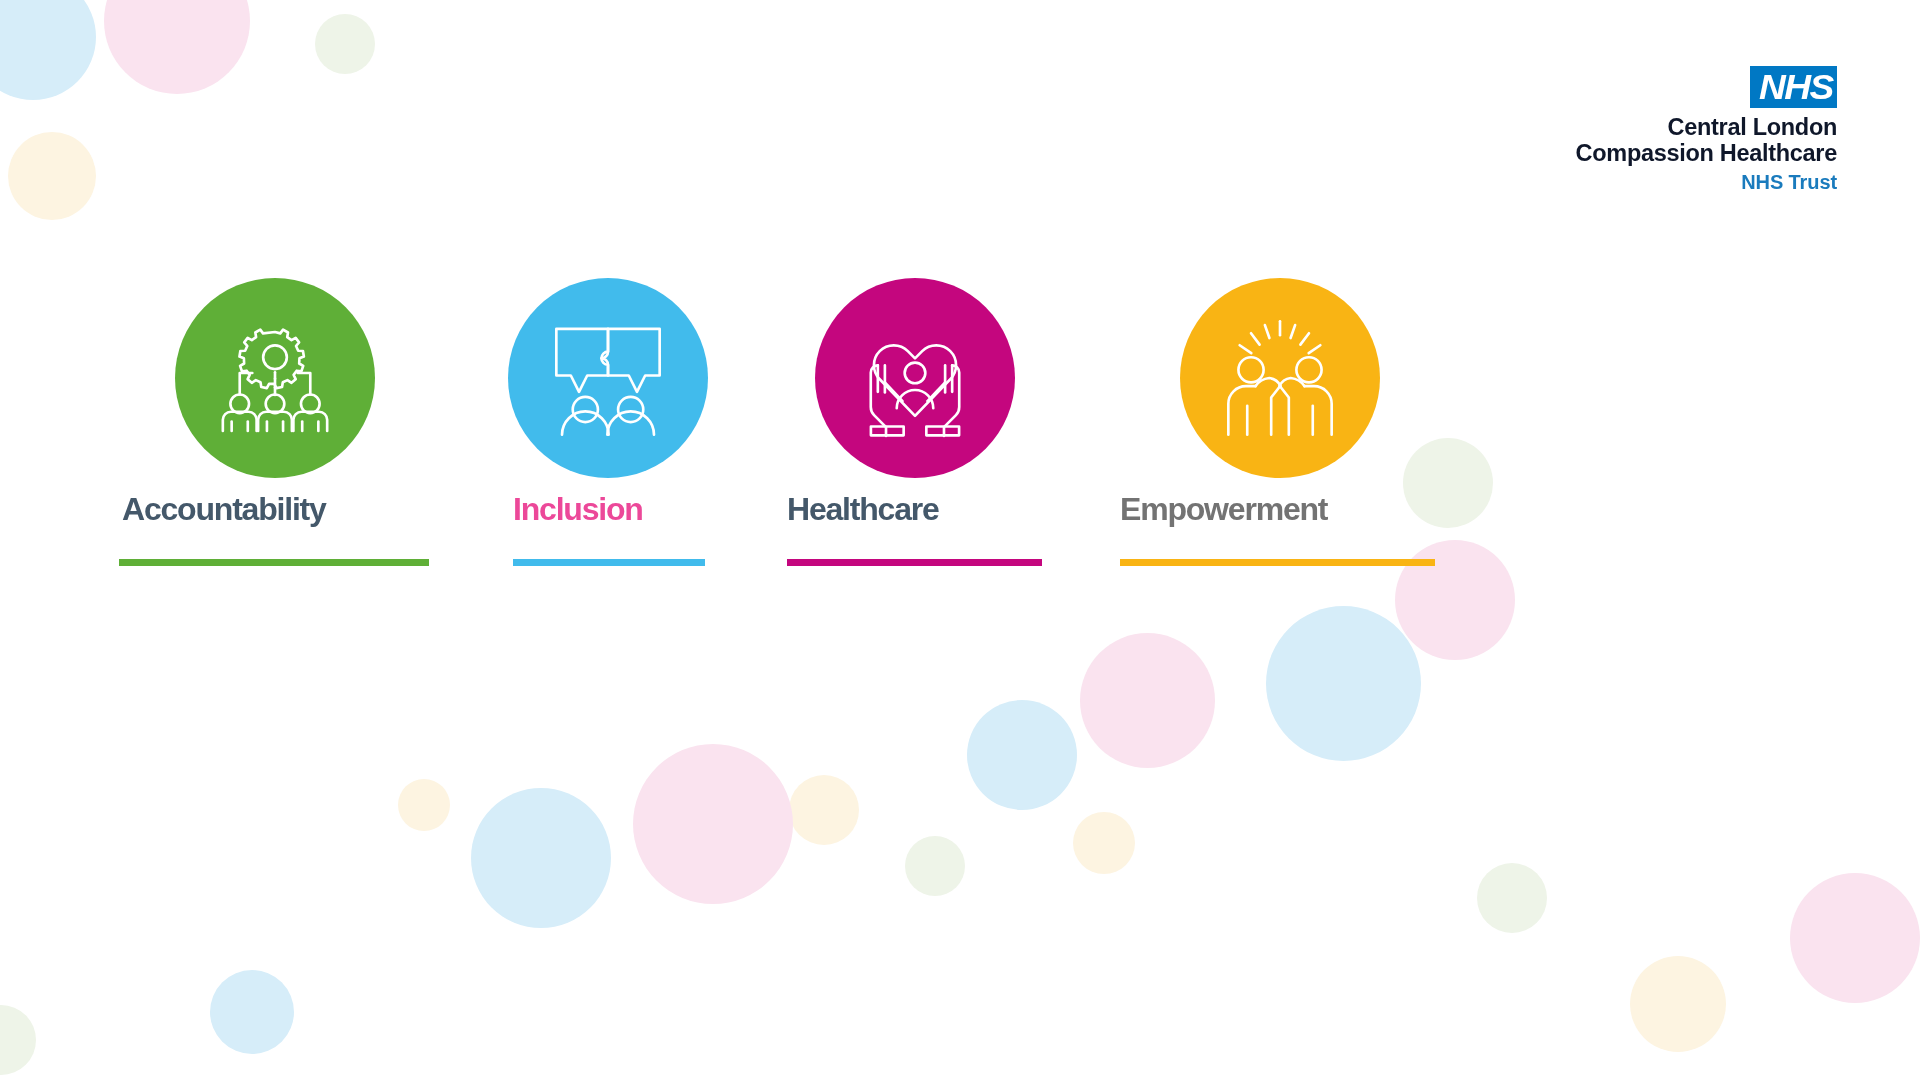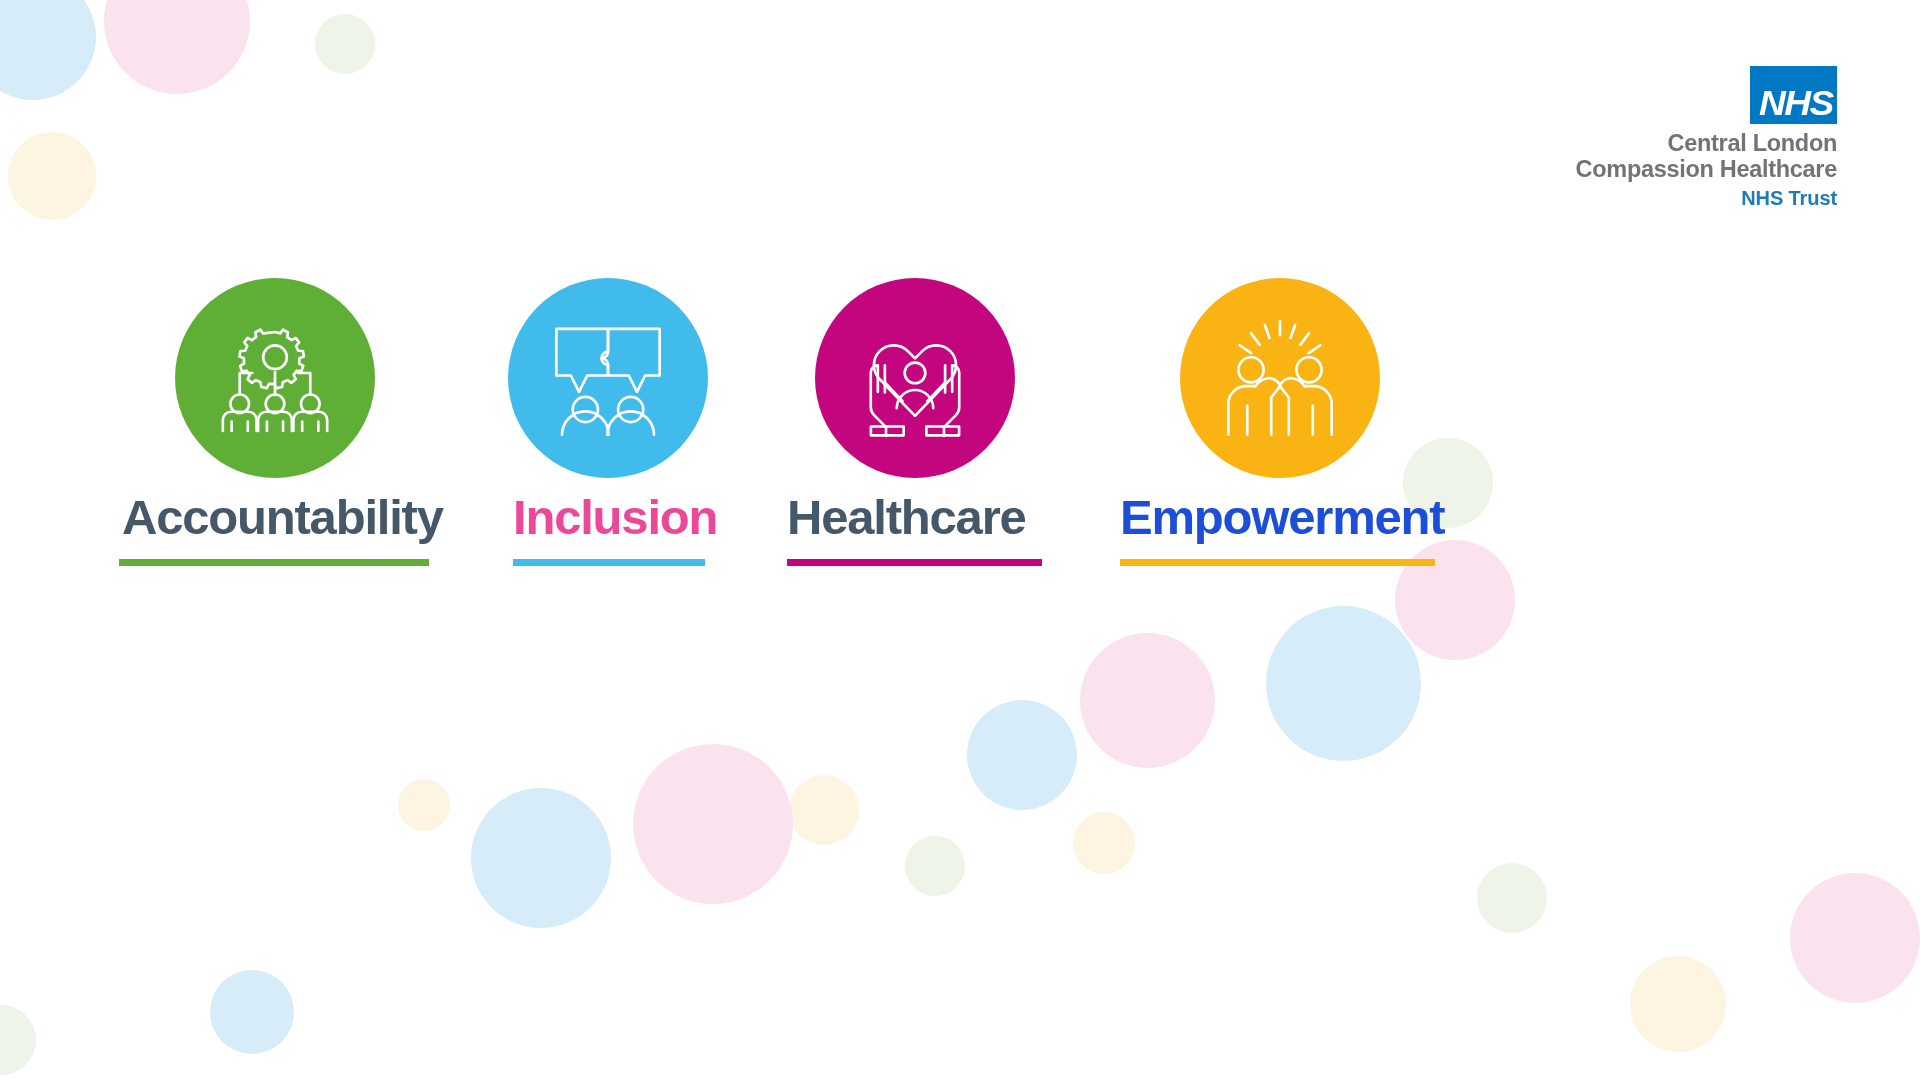--- a/index.html
+++ b/index.html
@@ -43,38 +43,38 @@
     position: absolute;
     top: 66px;
     left: 1417px;
     width: 420px;
     z-index: 5;
     text-align: right;
   }
   #nhs-mark {
     display: inline-block;
     background: #0078c4;
-    padding: 20px 9px 5px 9px;
+    padding: 4px 9px 5px 9px;
     line-height: 1;
   }
   #nhs-mark span {
     display: block;
     color: #ffffff;
     font-family: "Liberation Sans", sans-serif;
     font-weight: bold;
     font-style: italic;
     font-size: 35px;
     letter-spacing: -1.5px;
     line-height: 0.95;
     transform: scaleX(1.06);
     transform-origin: left center;
   }
   .logo-line {
     display: block;
-    color: #737373;
+    color: #0f172a;
     font-family: "Liberation Sans", sans-serif;
     font-weight: bold;
     font-size: 23.5px;
     letter-spacing: -0.3px;
     line-height: 1.1;
     white-space: nowrap;
   }
   #logo-line1 { margin-top: 7px; }
   #logo-trust {
     display: block;
@@ -114,21 +114,21 @@
     transform: translate(-50%, -50%);
     width: 126px;
     height: 126px;
     display: block;
   }
   .value-label {
     position: absolute;
     color: #44586a;
     font-family: "Liberation Sans", sans-serif;
     font-weight: bold;
-    font-size: 49px;
+    font-size: 32px;
     letter-spacing: -1.2px;
     line-height: 1;
     white-space: nowrap;
   }
   .value-rule {
     position: absolute;
     height: 7px;
     border-radius: 0;
   }
 </style>
@@ -268,18 +268,18 @@
     <circle cx="73" cy="43.5" r="10"></circle>
 
     <path d="M91 95 V70.5 a14 14 0 0 0 -14 -14 h-7.5"></path>
     <path d="M76 95 V72"></path>
     <path d="M69.5 56.5 a15 15 0 0 0 -11 -6.5 a11.5 11.5 0 0 0 -9 6.5"></path>
 
     <path d="M50 56.5 l-7 9 V95"></path>
     <path d="M50 56.5 l7 9 V95"></path>
   </svg>
         </div>
-        <div class="value-label" style="left: 1120px; top: 215px; color: #1d4ed8; text-align: center;">Empowerment</div>
+        <div class="value-label" style="left: 1120px; top: 215px; color: #737373; text-align: center;">Empowerment</div>
         <div class="value-rule" style="left: 1120px; top: 281px; width: 315px; background: rgb(249, 180, 20);"></div>
       </div>
     </div>
 
 </div>
 
 </body></html>

